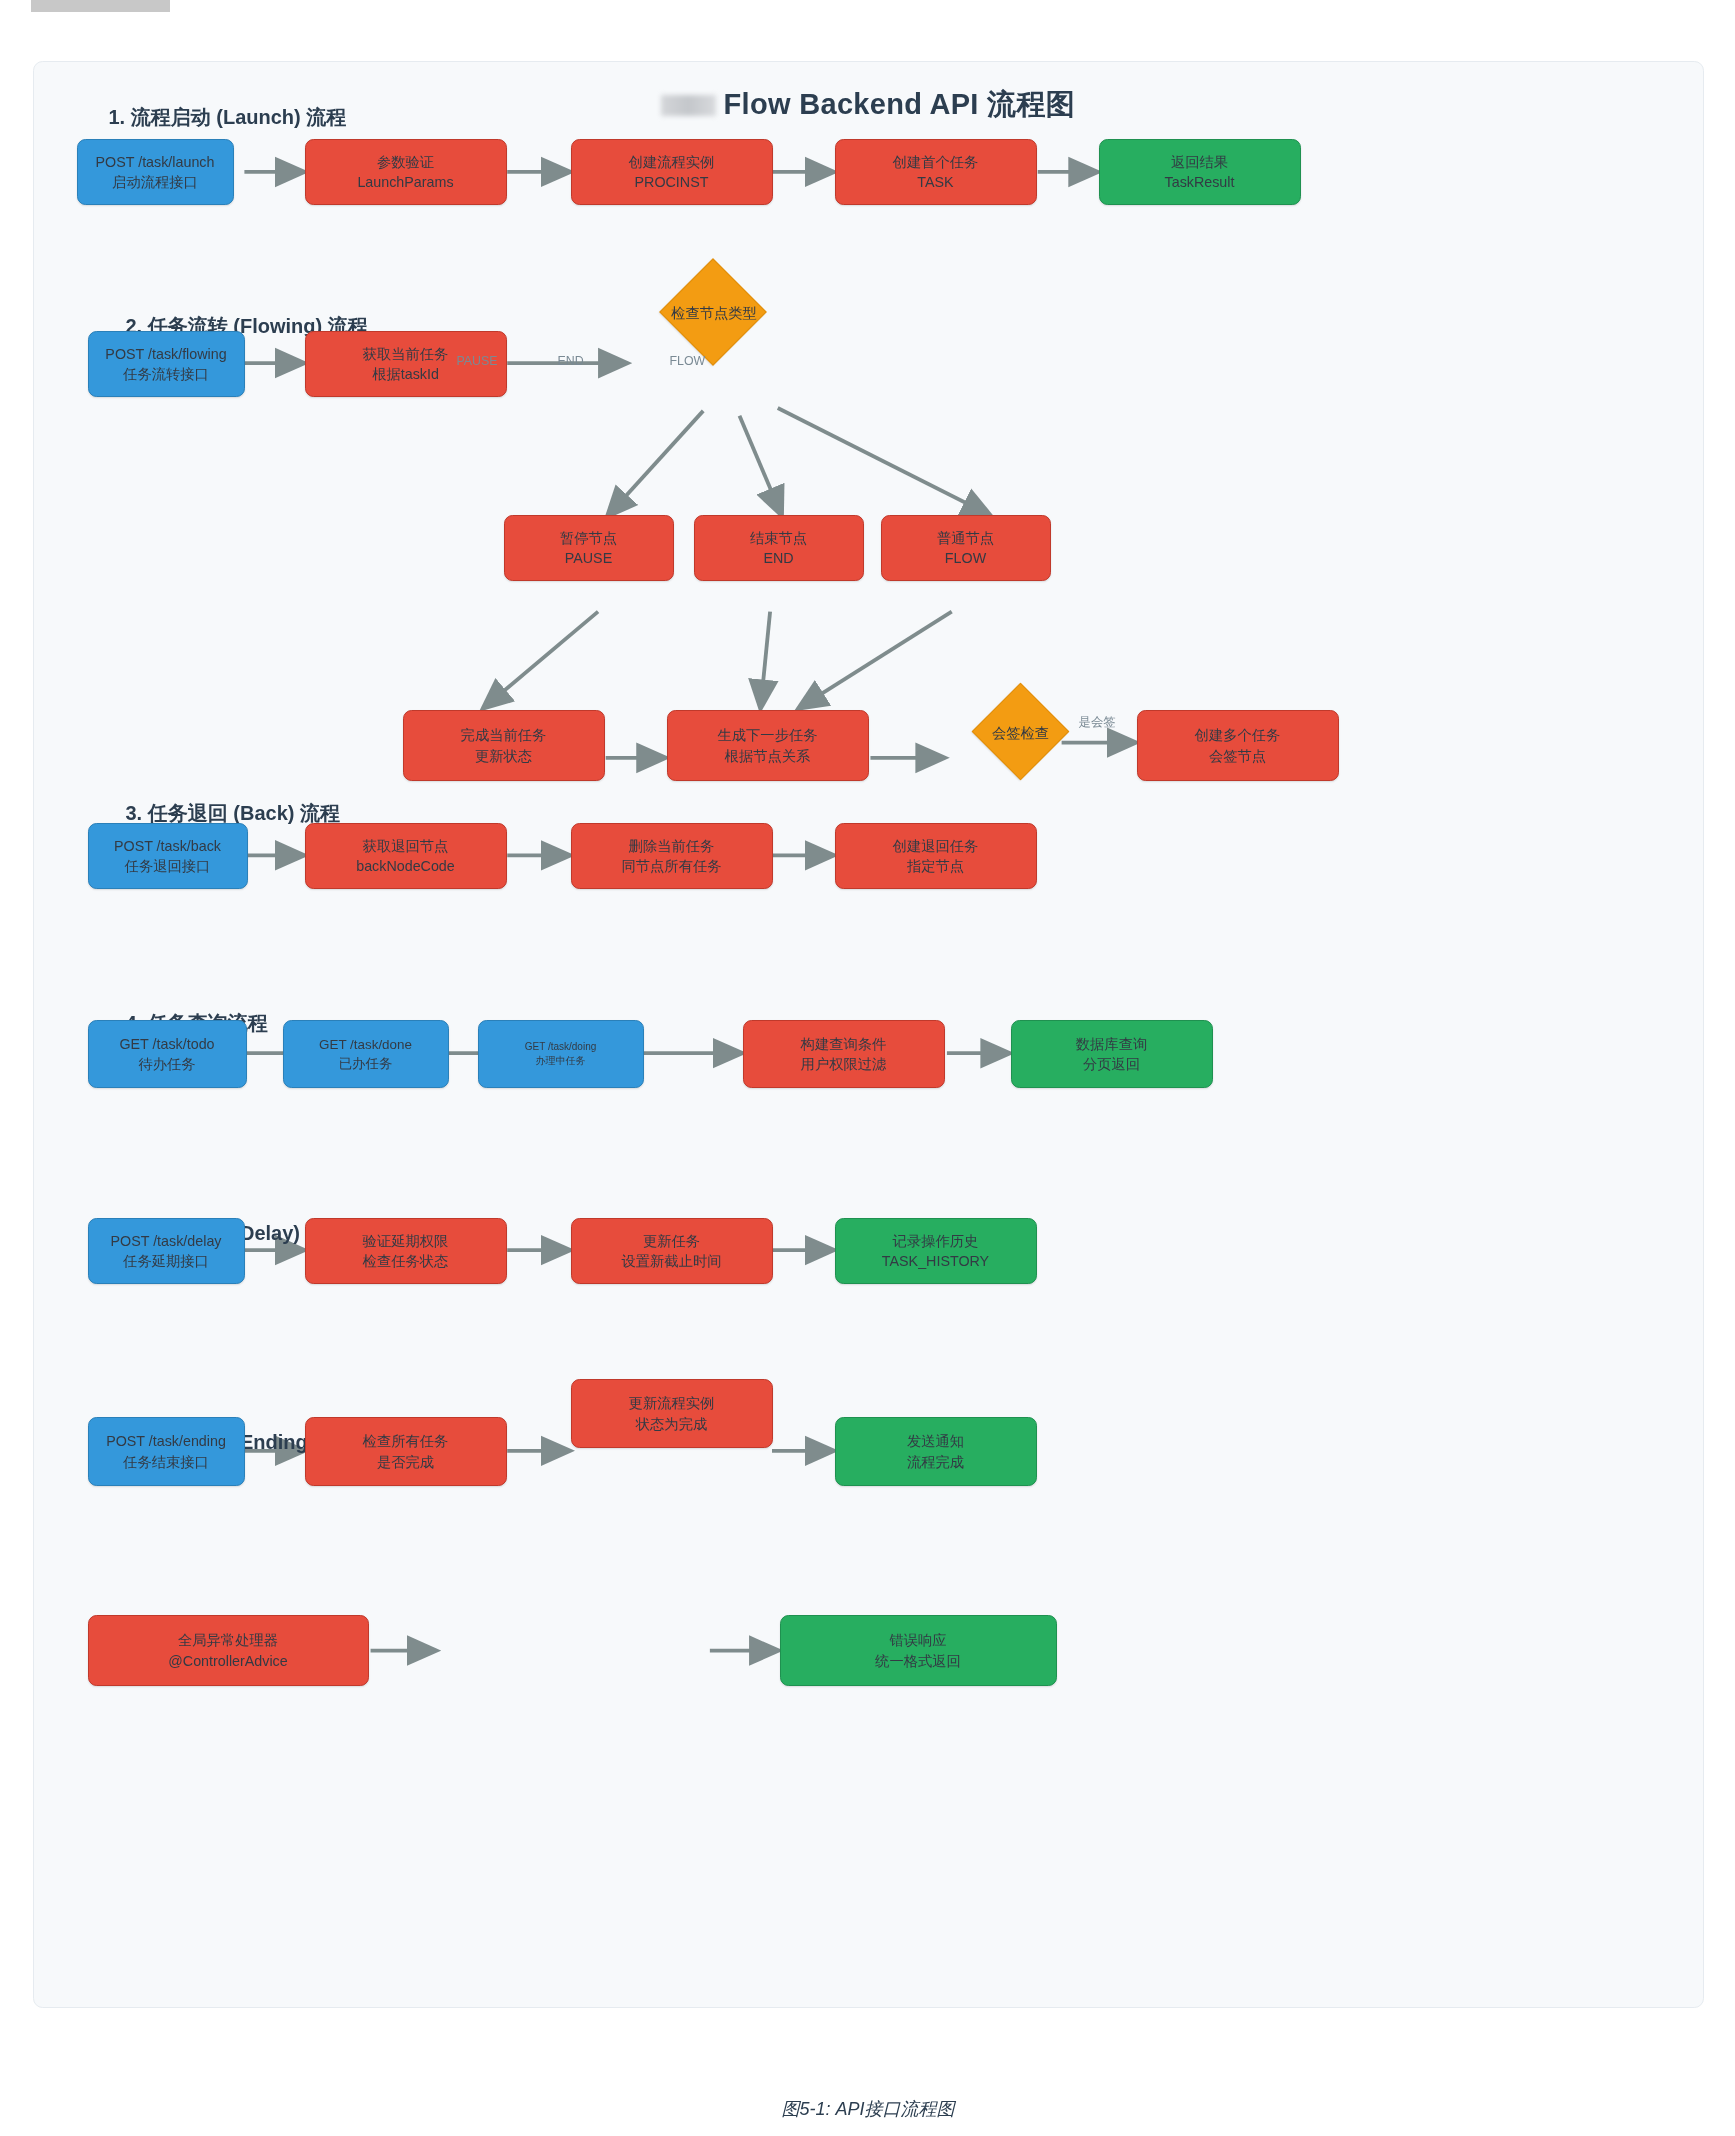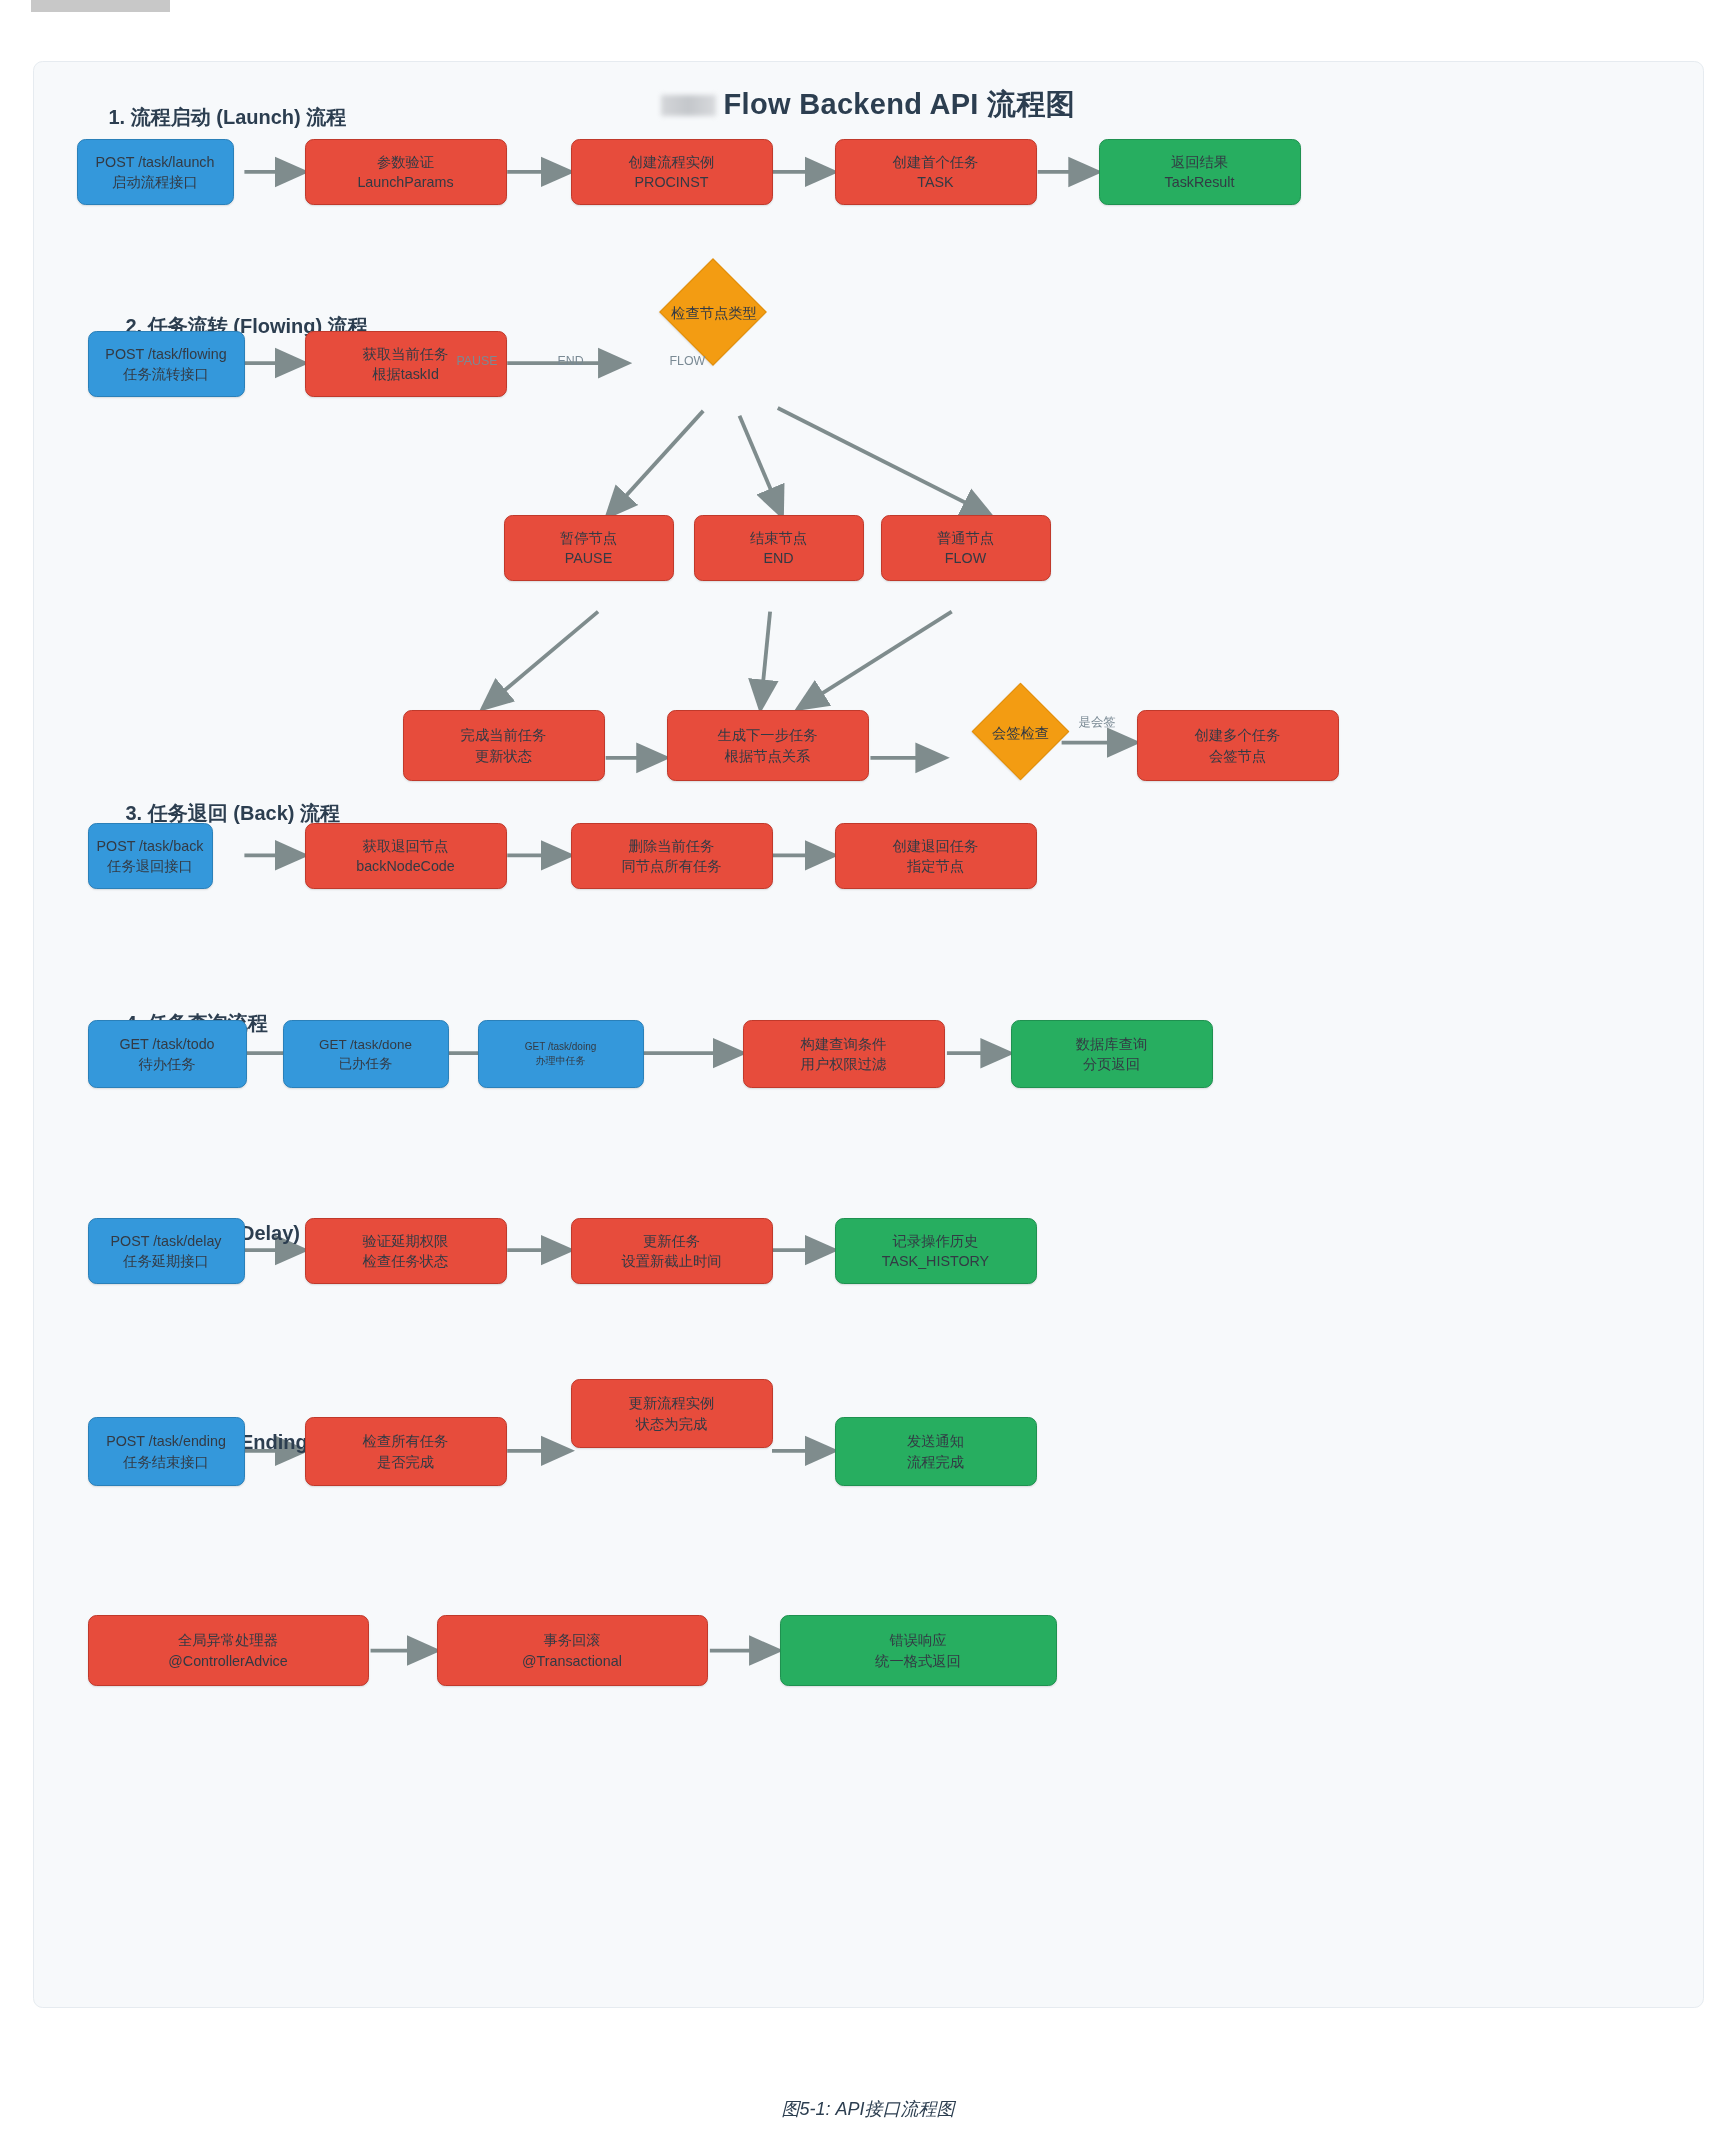--- a/index.html
+++ b/index.html
@@ -233,21 +233,21 @@
 
   <div class="edge-label" style="left:1045px; top:652px;">是会签</div>
 
   <div class="node red" style="left:1103px; top:648px; width:202px; height:71px;">
     <span>创建多个任务</span>
     <span class="l2">会签节点</span>
   </div>
 
   <div class="section-title" style="left:92px; top:738px;">3. 任务退回 (Back) 流程</div>
 
-  <div class="node blue" style="left:54px; top:761px; width:125px; height:66px;">
+  <div class="node blue" style="left:54px; top:761px; width:160px; height:66px;">
     <span>POST /task/back</span>
     <span class="l2">任务退回接口</span>
   </div>
   <div class="node red" style="left:271px; top:761px; width:202px; height:66px;">
     <span>获取退回节点</span>
     <span class="l2">backNodeCode</span>
   </div>
   <div class="node red" style="left:537px; top:761px; width:202px; height:66px;">
     <span>删除当前任务</span>
     <span class="l2">同节点所有任务</span>
@@ -317,24 +317,20 @@
     <span>发送通知</span>
     <span class="l2">流程完成</span>
   </div>
 
   <div class="section-title" style="left:92px; top:1575px;">7. 异常处理机制</div>
 
   <div class="node red" style="left:54px; top:1553px; width:281px; height:71px;">
     <span>全局异常处理器</span>
     <span class="l2">@ControllerAdvice</span>
   </div>
-  <div class="node red" style="left:403px; top:1553px; width:271px; height:71px;">
-    <span>事务回滚</span>
-    <span class="l2">@Transactional</span>
-  </div>
   <div class="node green" style="left:746px; top:1553px; width:277px; height:71px;">
     <span>错误响应</span>
     <span class="l2">统一格式返回</span>
   </div>
 
 
 </div>
 
 <div class="figure-caption">图5-1: API接口流程图</div>
 

